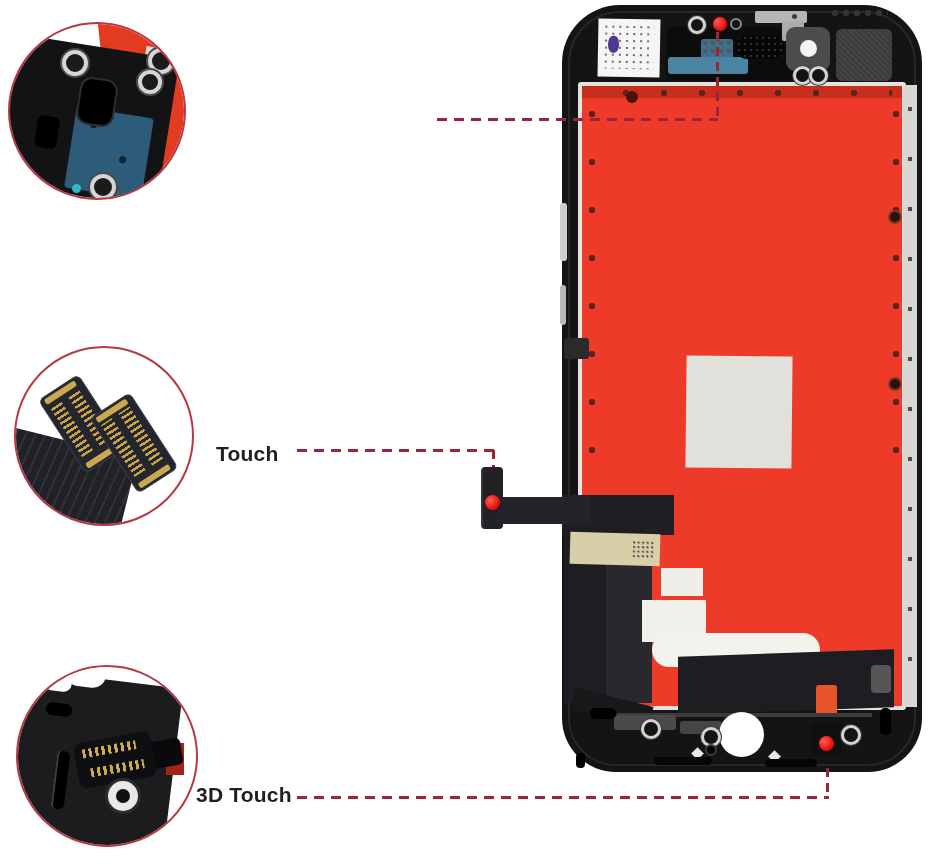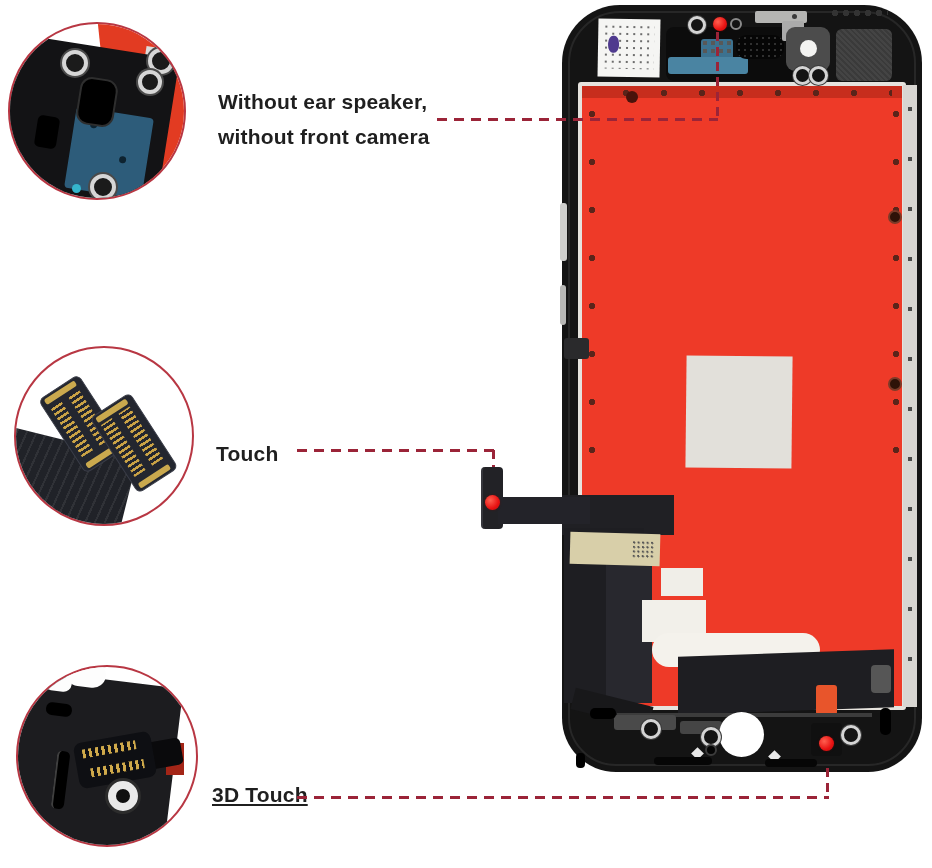--- a/index.html
+++ b/index.html
@@ -167,28 +167,24 @@
     <div class="pp" style="left:14px;top:748px;width:9px;height:15px;background:#000;border-radius:4px;"></div>
 
     <div class="marker" style="left:151px;top:12px;width:14px;height:14px;"></div>
     <div class="marker" style="left:257px;top:731px;width:15px;height:15px;"></div>
   </div>
 
   <div class="abs" style="left:481px;top:467px;width:20px;height:62px;background:#222226;border-radius:4px;border-left:2px solid #36363c;"></div>
   <div class="abs" style="left:498px;top:497px;width:92px;height:27px;background:#232329;"></div>
   <div class="marker" style="left:485px;top:495px;width:15px;height:15px;"></div>
 
-  <div class="lbl" style="left:218px;top:84px;">
-    <div>Without ear speaker,</div>
-    <div>without front camera</div>
-  </div>
   <div class="dash-h" style="left:437px;top:118px;width:281px;"></div>
   <div class="dash-v" style="left:716px;top:32px;height:88px;"></div>
 
   <div class="lbl" style="left:216px;top:436px;">Touch</div>
   <div class="dash-h" style="left:297px;top:449px;width:198px;"></div>
   <div class="dash-v" style="left:492px;top:450px;height:17px;"></div>
 
-  <div class="lbl" style="left:212px;top:777px;text-decoration:underline;">3D Touch</div>
+  <div class="lbl" style="left:196px;top:777px;">3D Touch</div>
   <div class="dash-h" style="left:297px;top:796px;width:532px;"></div>
   <div class="dash-v" style="left:826px;top:768px;height:30px;"></div>
 
 </div>
 
 </body></html>

